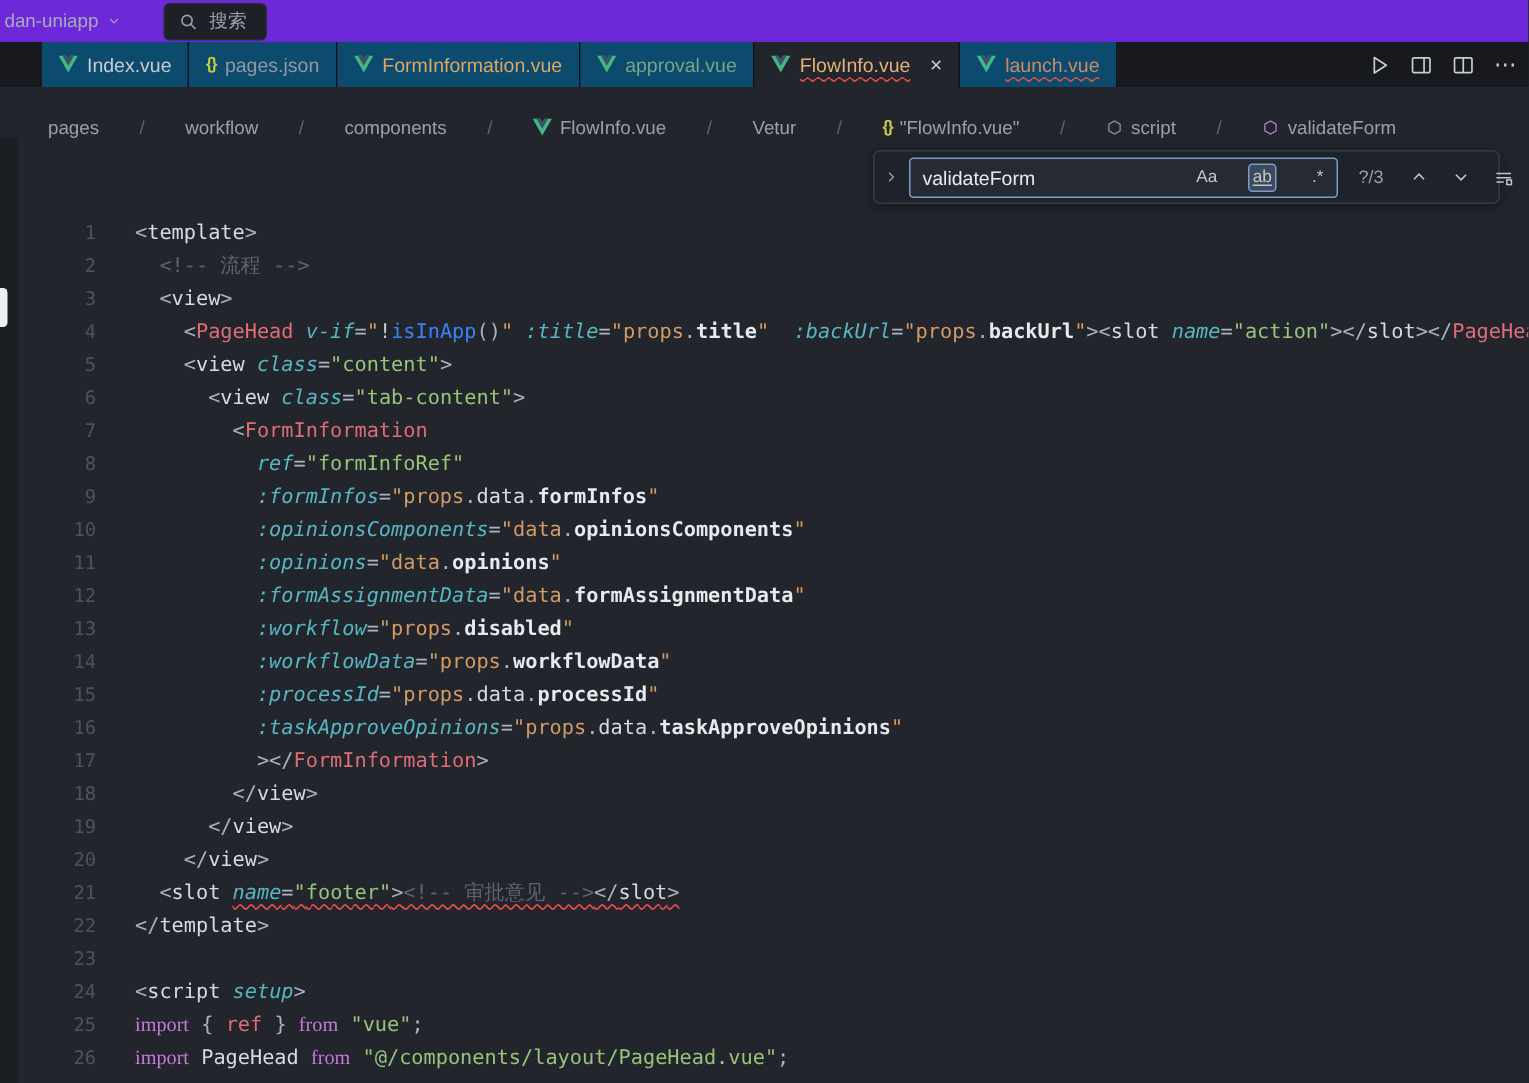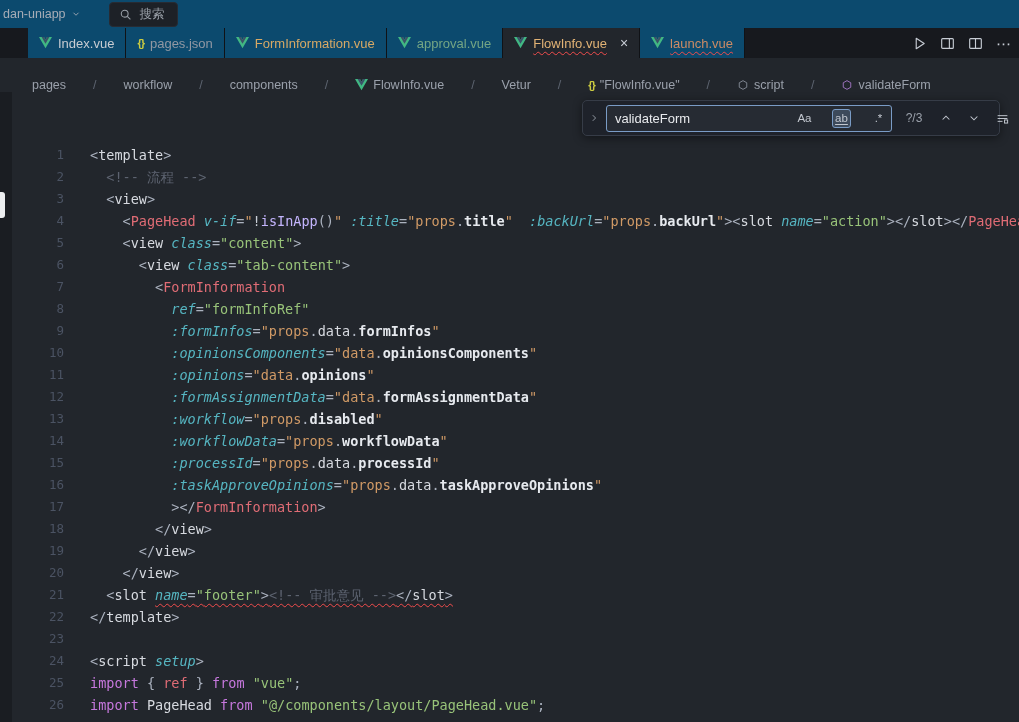--- a/index.html
+++ b/index.html
@@ -1,19 +1,19 @@
 <!DOCTYPE html>
 <html><head>
 <meta charset="utf-8">
 <style>
   html,body{margin:0;padding:0;width:1019px;height:722px;overflow:hidden;}
   body{background:#22262c;font-family:"Liberation Sans",sans-serif;position:relative;color:#c9ced6;}
 
   
-  .titlebar{position:absolute;top:0;left:0;right:0;height:28px;background:#0c4a6e;display:flex;align-items:center;font-size:12.5px;color:#a7adb6;}
+  .titlebar{position:absolute;top:0;left:0;right:0;height:28px;background:#6d28d9;display:flex;align-items:center;font-size:12.5px;color:#a7adb6;}
   .ws{display:flex;align-items:center;gap:5px;padding-left:3px;cursor:pointer;}
   .tb-search{display:flex;align-items:center;gap:8px;margin-left:28px;padding:3px 12px 3px 9px;border-radius:4px;background:#1d2127;border:1px solid #272b33;color:#9aa0a8;cursor:pointer;}
 
   
   .tabbar{position:absolute;top:28px;left:0;right:0;height:30px;background:#17191e;display:flex;}
   .tabs{display:flex;margin-left:28px;}
   .tab{display:flex;align-items:center;gap:6px;padding:0 11px;background:#0c4a6e;border-right:1px solid #101216;font-size:13px;cursor:pointer;white-space:nowrap;}
   .tab.active{background:#22262c;}
   .tab-ic{display:flex;align-items:center;}
   .tab-close{margin-left:7px;color:#c8cdd5;font-size:14px;line-height:1;cursor:pointer;}
@@ -37,21 +37,21 @@
   .code-line{display:flex;height:22px;}
   .ln{flex:0 0 52px;text-align:right;color:#4b5363;font-size:12.5px;user-select:none;}
   .lc{white-space:pre;padding-left:26px;}
 
   
   .p{color:#abb2bf;} .t{color:#d7dae0;} .c{color:#e06c75;}
   .a{color:#56b6c2;font-style:italic;}
   .s{color:#98c379;} .su{color:#98c379;text-underline-offset:2px;}
   .q{color:#d19a66;} .v{color:#d19a66;}
   .pr{color:#d7dae0;} .pb{color:#e6e9ee;font-weight:bold;}
-  .k{color:#c678dd;} .d{color:#e06c75;} .y{color:#c4b5fd;}
+  .k{color:#c678dd;font-family:Liberation Serif, serif;} .d{color:#e06c75;} .y{color:#3b82f6;}
   .m{color:#5d6370;} .w{color:#c9ced6;}
   .e{text-decoration:underline wavy #f14c4c;text-decoration-thickness:1px;text-underline-offset:3px;}
   .squiggle{text-decoration:underline wavy #f14c4c;text-decoration-thickness:1px;text-underline-offset:3px;}
 
   
   .find{position:absolute;top:100px;right:19px;width:404px;height:34px;background:#1e222a;border:1px solid #363c47;border-radius:5px;box-shadow:0 2px 10px rgba(0,0,0,.45);display:flex;align-items:center;padding:0 6px;gap:7px;z-index:5;}
   .find-chev{display:flex;cursor:pointer;}
   .find-input{flex:1;display:flex;align-items:center;height:25px;background:#262b33;border:1px solid #7a9cc6;border-radius:3px;padding:0 3px 0 6px;gap:2px;}
   .find-input input{flex:1;min-width:0;background:transparent;border:none;outline:none;color:#e8eaed;font-size:13px;font-family:"Liberation Sans",sans-serif;}
   .ftg{width:19px;height:19px;display:flex;align-items:center;justify-content:center;border-radius:3px;font-size:11.5px;color:#c2c7cf;cursor:pointer;box-sizing:border-box;}

